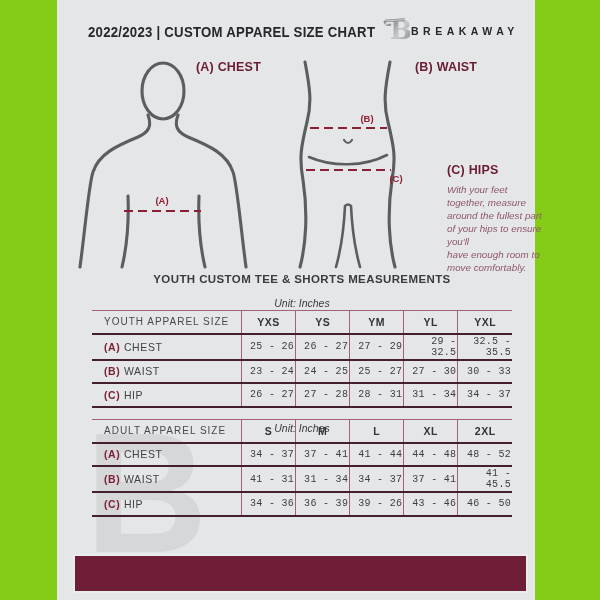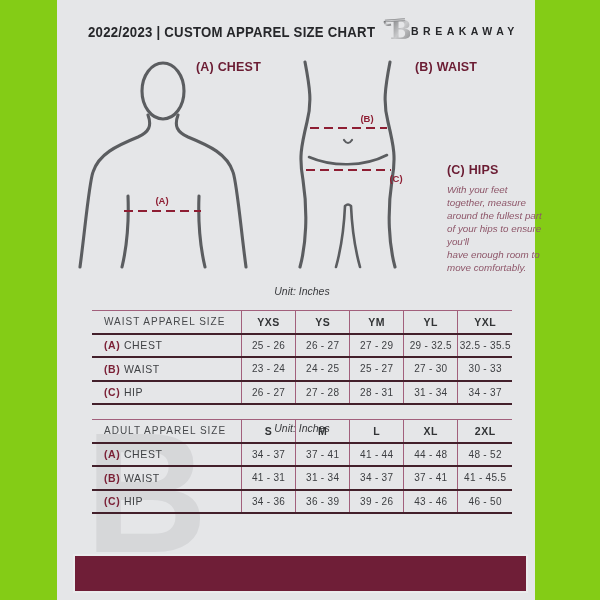--- a/index.html
+++ b/index.html
@@ -36,21 +36,21 @@
   table.size-table.youth{top:310px;}
   table.size-table.adult{top:419px;}
   .size-table thead tr{height:23px;border-bottom:2px solid #43202b;}
   .size-table tbody tr{height:23.5px;border-bottom:2px solid #43202b;}
   .size-table th+th,.size-table td+td{border-left:1.4px solid #a2607c;}
   .size-table th.label-col{width:136px;text-align:left;padding-left:12px;font-weight:400;
     font-size:10px;letter-spacing:1px;color:#46484b;}
   .size-table th.size-col{font-size:10.5px;font-weight:700;color:#323436;letter-spacing:.5px;}
   .size-table td.label-cell{text-align:left;padding-left:12px;font-size:10.5px;letter-spacing:.6px;color:#3f4144;}
   .size-table td.label-cell .prefix{font-weight:700;color:#7a1f35;}
-  .size-table td.value-cell{text-align:center;font-size:10px;color:#3c3e41;letter-spacing:.3px;}
+  .size-table td.value-cell{text-align:right;font-size:10px;color:#3c3e41;letter-spacing:.3px;font-family:Liberation Mono, monospace;}
 
   .watermark{position:absolute;left:28px;top:408px;font-size:170px;font-weight:700;
     color:#d6d7d9;line-height:1;user-select:none;}
 
   .footer-bar{position:absolute;left:16px;top:554px;width:451px;height:35px;
     background:#6f1e37;border:2px solid #ebeced;}
 </style>
 </head>
 <body>
 
@@ -116,26 +116,27 @@
 around the fullest part
 of your hips to ensure
 you'll
 have enough room to
 move comfortably.</p>
     </div>
 
     <div class="watermark">B</div>
 
     <div class="tbl-title youth">
+      <div class="t">YOUTH CUSTOM TEE &amp; SHORTS MEASUREMENTS</div>
       <div class="u">Unit: Inches</div>
     </div>
     <table class="size-table youth" id="youth-table">
         <thead>
           <tr>
-            <th class="label-col">WAIST APPAREL SIZE</th>
+            <th class="label-col">YOUTH APPAREL SIZE</th>
             <th class="size-col">YXS</th>
             <th class="size-col">YS</th>
             <th class="size-col">YM</th>
             <th class="size-col">YL</th>
             <th class="size-col">YXL</th>
           </tr>
         </thead>
         <tbody>
           <tr>
             <td class="label-cell"><span class="prefix">(A) </span><span>CHEST</span></td>

